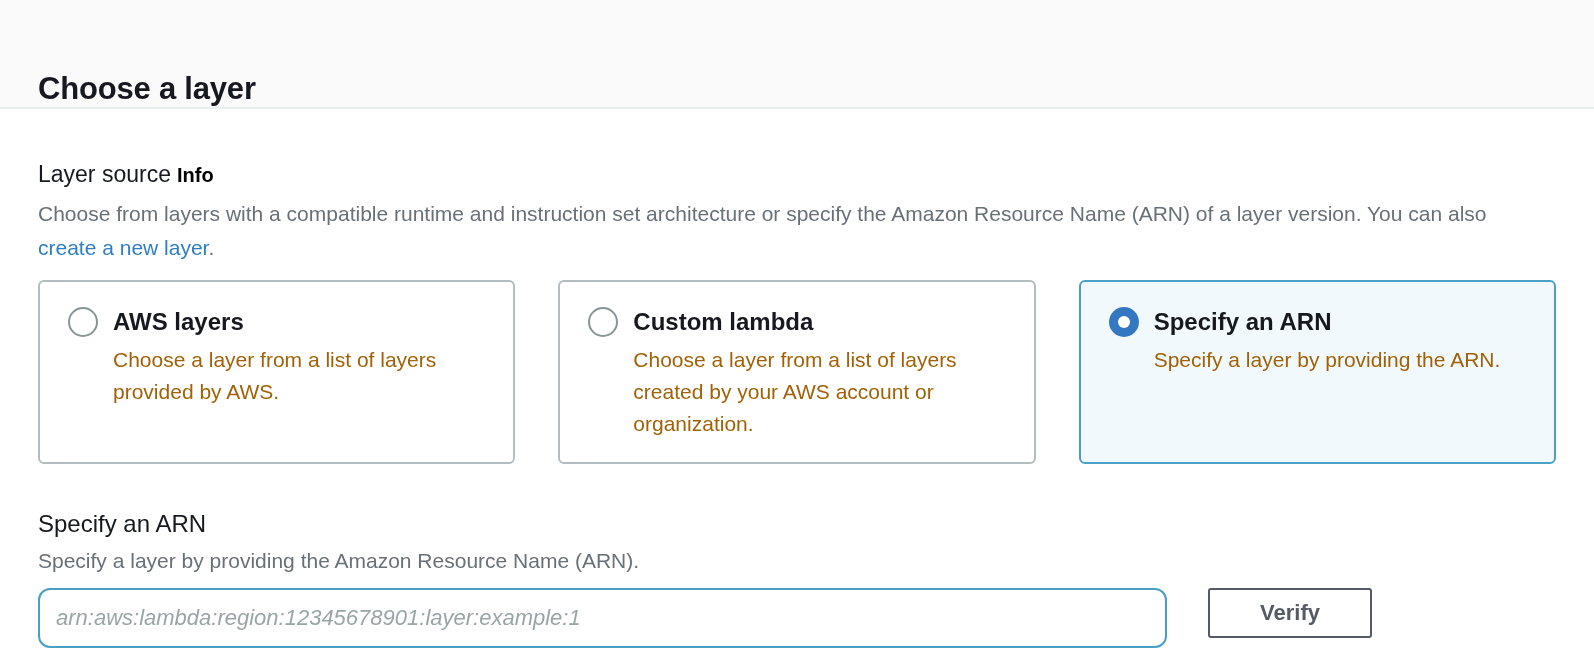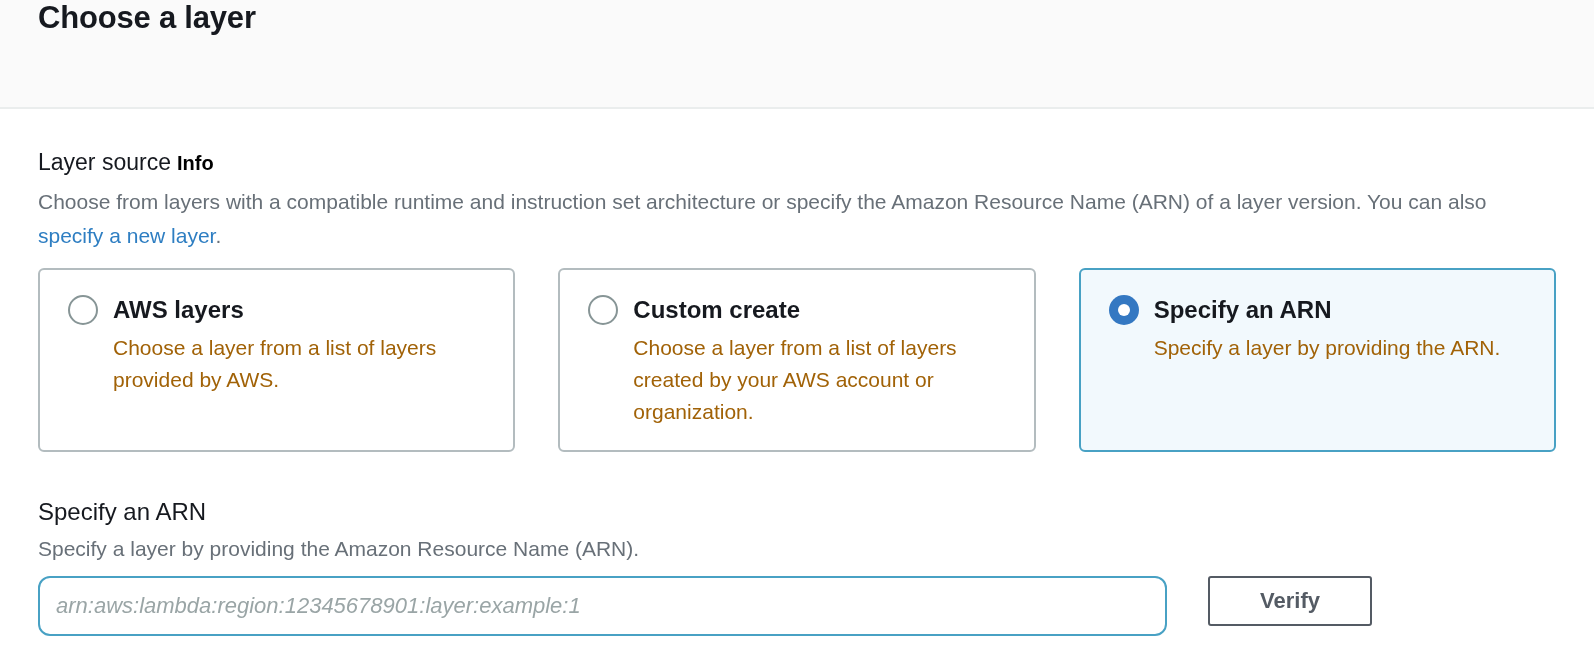--- a/index.html
+++ b/index.html
@@ -2,26 +2,26 @@
 <html><head>
 <meta charset="utf-8">
 <style>
   * { margin:0; padding:0; box-sizing:border-box; }
   html,body { width:1594px; height:666px; background:#ffffff;
     font-family:"Liberation Sans", sans-serif; color:#16191f; }
 
   
   .page-header {
     height:109px; background:#fafafa; border-bottom:2px solid #eaeded;
-    display:flex; align-items:flex-start; padding:0 38px;
+    display:flex; align-items:flex-end; padding:0 38px;
   }
   .page-title { font-size:31px; font-weight:700; color:#16191f; letter-spacing:-0.2px; }
 
   
-  .content { padding:40px 38px 0 38px; }
+  .content { padding:52px 38px 0 38px; }
 
   .field-label-row { display:flex; align-items:baseline; }
   .field-label { font-size:23px; font-weight:400; color:#16191f; }
   .info-link { margin-left:6px; font-size:20px; font-weight:700; color:#000000;
     text-decoration:none; cursor:pointer; }
 
   .field-desc { margin-top:9px; font-size:21px; line-height:34px; color:#687078; max-width:1470px; }
   .inline-link { color:#2e7ec2; text-decoration:none; cursor:pointer; }
 
   
@@ -67,37 +67,37 @@
   <div class="page-title">Choose a layer</div>
 </div>
 
 <div class="content">
 
   <div class="field-label-row">
     <span class="field-label">Layer source</span>
     <a class="info-link">Info</a>
   </div>
   <div class="field-desc">
-    <span>Choose from layers with a compatible runtime and instruction set architecture or specify the Amazon Resource Name (ARN) of a layer version. You can also </span><a class="inline-link">specify a new layer</a><span>.</span>
+    <span>Choose from layers with a compatible runtime and instruction set architecture or specify the Amazon Resource Name (ARN) of a layer version. You can also </span><a class="inline-link">create a new layer</a><span>.</span>
   </div>
 
   <div class="cards">
 
     <div class="card">
       <div class="card-head">
         <span class="radio"></span>
         <span class="card-title">AWS layers</span>
       </div>
       <div class="card-desc">Choose a layer from a list of layers provided by AWS.</div>
     </div>
 
     <div class="card">
       <div class="card-head">
         <span class="radio"></span>
-        <span class="card-title">Custom create</span>
+        <span class="card-title">Custom lambda</span>
       </div>
       <div class="card-desc">Choose a layer from a list of layers created by your AWS account or organization.</div>
     </div>
 
     <div class="card selected">
       <div class="card-head">
         <span class="radio checked"></span>
         <span class="card-title">Specify an ARN</span>
       </div>
       <div class="card-desc">Specify a layer by providing the ARN.</div>

